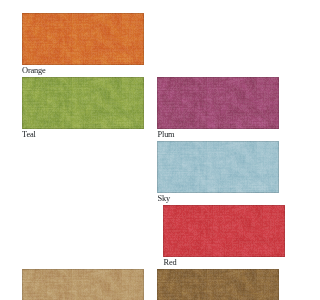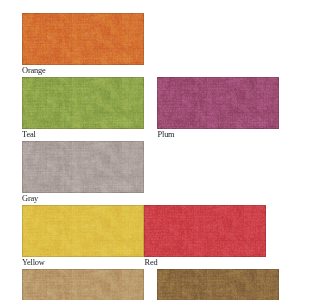--- a/index.html
+++ b/index.html
@@ -116,69 +116,45 @@
             <rect width="122" height="52" filter="url(#fabricNoise)" opacity="0.044"></rect>
           </svg>
         <svg class="fleck" width="122" height="52" viewBox="0 0 122 52">
             <rect width="122" height="52" filter="url(#flecks)" opacity="0.075"></rect>
           </svg>
       </div>
       <div class="weave"></div>
     </div>
     <div class="chip-label">Plum</div>
   </div>
-  <div class="swatch-cell" style="left:21.5px;top:141px">
-    <div class="chip">
-      <div class="base" style="background:#ab9f9a"></div>
-      <div class="grain">
-        <svg class="tx" width="122" height="52" viewBox="0 0 122 52">
-            <rect width="122" height="52" filter="url(#blotch)" opacity="0.085"></rect>
-          </svg>
-        <svg class="tx" width="122" height="52" viewBox="0 0 122 52">
-            <rect width="122" height="52" filter="url(#warpThreads)" opacity="0.050"></rect>
-          </svg>
-        <svg class="tx" width="122" height="52" viewBox="0 0 122 52">
-            <rect width="122" height="52" filter="url(#weftThreads)" opacity="0.033"></rect>
-          </svg>
-        <svg class="tx" width="122" height="52" viewBox="0 0 122 52">
-            <rect width="122" height="52" filter="url(#fabricNoise)" opacity="0.044"></rect>
-          </svg>
-        <svg class="fleck" width="122" height="52" viewBox="0 0 122 52">
-            <rect width="122" height="52" filter="url(#flecks)" opacity="0.075"></rect>
-          </svg>
-      </div>
-      <div class="weave"></div>
-    </div>
-    <div class="chip-label">Gray</div>
-  </div>
-  <div class="swatch-cell" style="left:21.5px;top:205px">
-    <div class="chip">
-      <div class="base" style="background:#debe3f"></div>
-      <div class="grain">
-        <svg class="tx" width="122" height="52" viewBox="0 0 122 52">
-            <rect width="122" height="52" filter="url(#blotch)" opacity="0.085"></rect>
-          </svg>
-        <svg class="tx" width="122" height="52" viewBox="0 0 122 52">
-            <rect width="122" height="52" filter="url(#warpThreads)" opacity="0.050"></rect>
-          </svg>
-        <svg class="tx" width="122" height="52" viewBox="0 0 122 52">
-            <rect width="122" height="52" filter="url(#weftThreads)" opacity="0.033"></rect>
-          </svg>
-        <svg class="tx" width="122" height="52" viewBox="0 0 122 52">
-            <rect width="122" height="52" filter="url(#fabricNoise)" opacity="0.044"></rect>
-          </svg>
-        <svg class="fleck" width="122" height="52" viewBox="0 0 122 52">
-            <rect width="122" height="52" filter="url(#flecks)" opacity="0.075"></rect>
-          </svg>
-      </div>
-      <div class="weave"></div>
-    </div>
-    <div class="chip-label">Yellow</div>
-  </div>
-  <div class="swatch-cell" style="left:144px;top:205px">
+  <div class="swatch-cell" style="left:157.0px;top:141px">
+    <div class="chip">
+      <div class="base" style="background:#9dc1cd"></div>
+      <div class="grain">
+        <svg class="tx" width="122" height="52" viewBox="0 0 122 52">
+            <rect width="122" height="52" filter="url(#blotch)" opacity="0.085"></rect>
+          </svg>
+        <svg class="tx" width="122" height="52" viewBox="0 0 122 52">
+            <rect width="122" height="52" filter="url(#warpThreads)" opacity="0.050"></rect>
+          </svg>
+        <svg class="tx" width="122" height="52" viewBox="0 0 122 52">
+            <rect width="122" height="52" filter="url(#weftThreads)" opacity="0.033"></rect>
+          </svg>
+        <svg class="tx" width="122" height="52" viewBox="0 0 122 52">
+            <rect width="122" height="52" filter="url(#fabricNoise)" opacity="0.044"></rect>
+          </svg>
+        <svg class="fleck" width="122" height="52" viewBox="0 0 122 52">
+            <rect width="122" height="52" filter="url(#flecks)" opacity="0.075"></rect>
+          </svg>
+      </div>
+      <div class="weave"></div>
+    </div>
+    <div class="chip-label">Sky</div>
+  </div>
+  <div class="swatch-cell" style="left:163px;top:205px">
     <div class="chip">
       <div class="base" style="background:#cc3941"></div>
       <div class="grain">
         <svg class="tx" width="122" height="52" viewBox="0 0 122 52">
             <rect width="122" height="52" filter="url(#blotch)" opacity="0.085"></rect>
           </svg>
         <svg class="tx" width="122" height="52" viewBox="0 0 122 52">
             <rect width="122" height="52" filter="url(#warpThreads)" opacity="0.050"></rect>
           </svg>
         <svg class="tx" width="122" height="52" viewBox="0 0 122 52">

